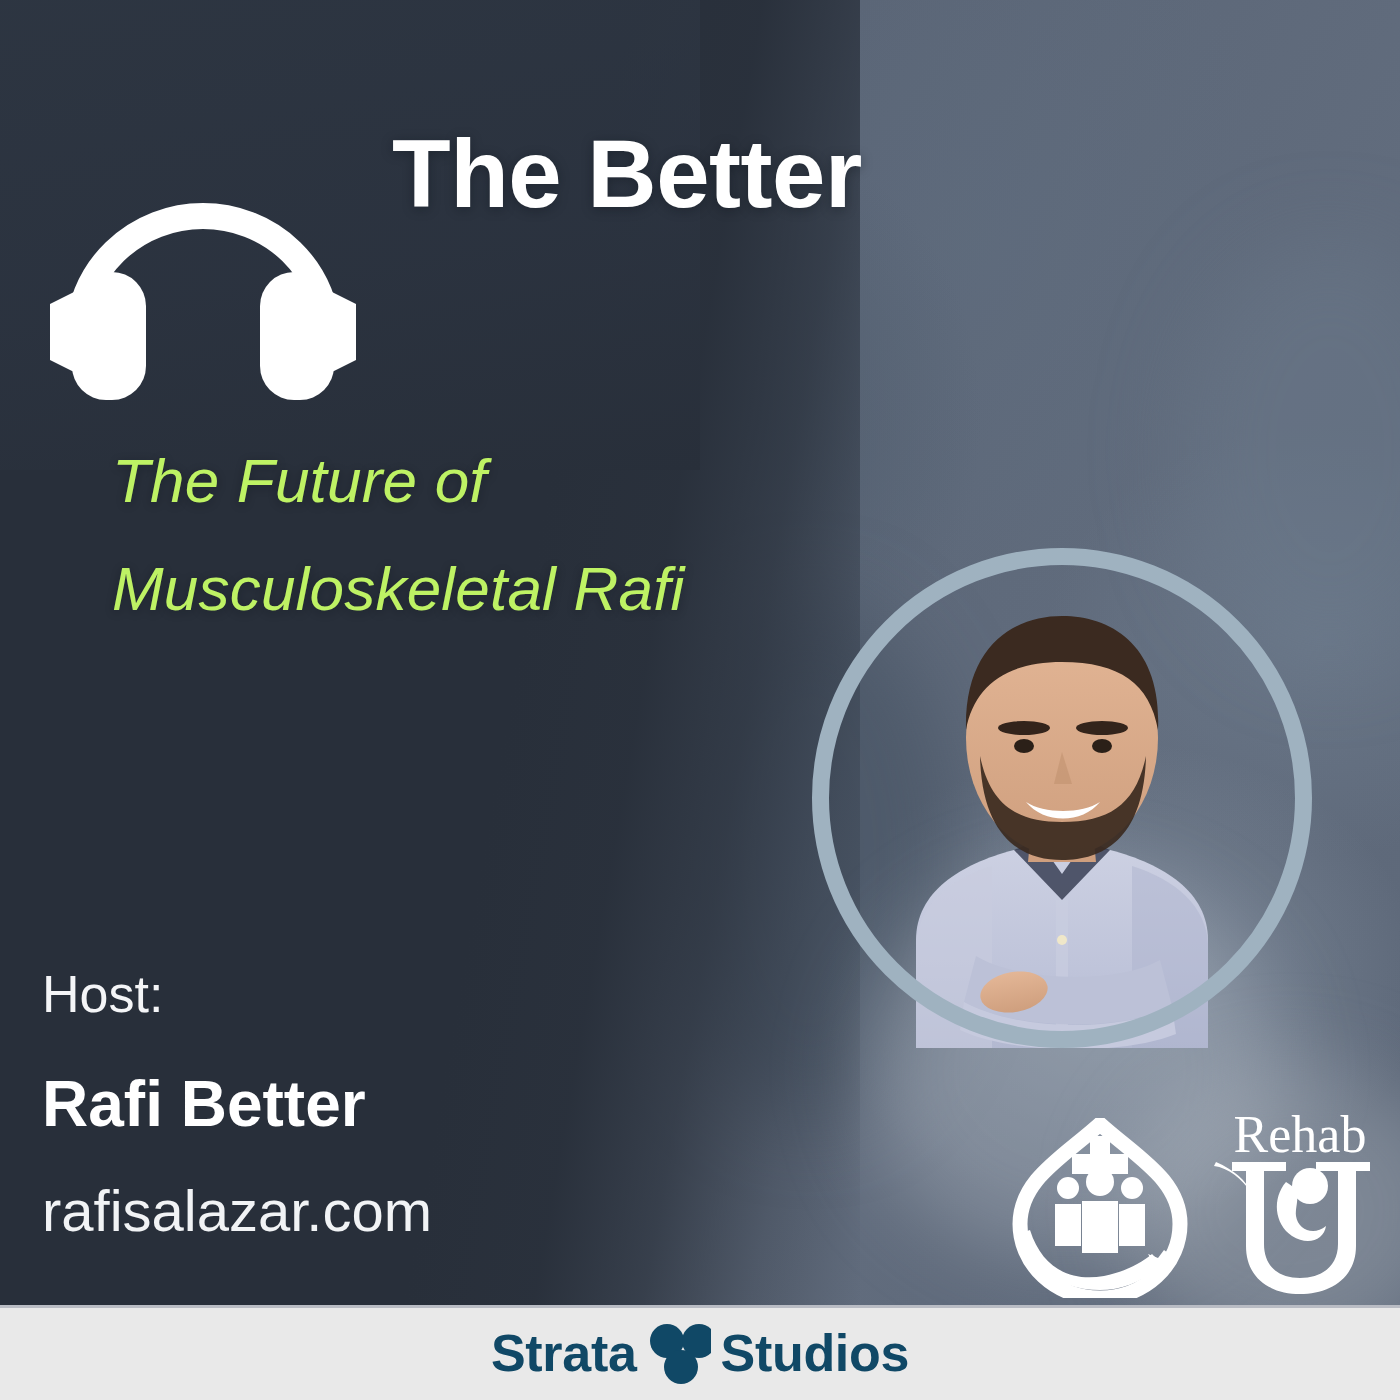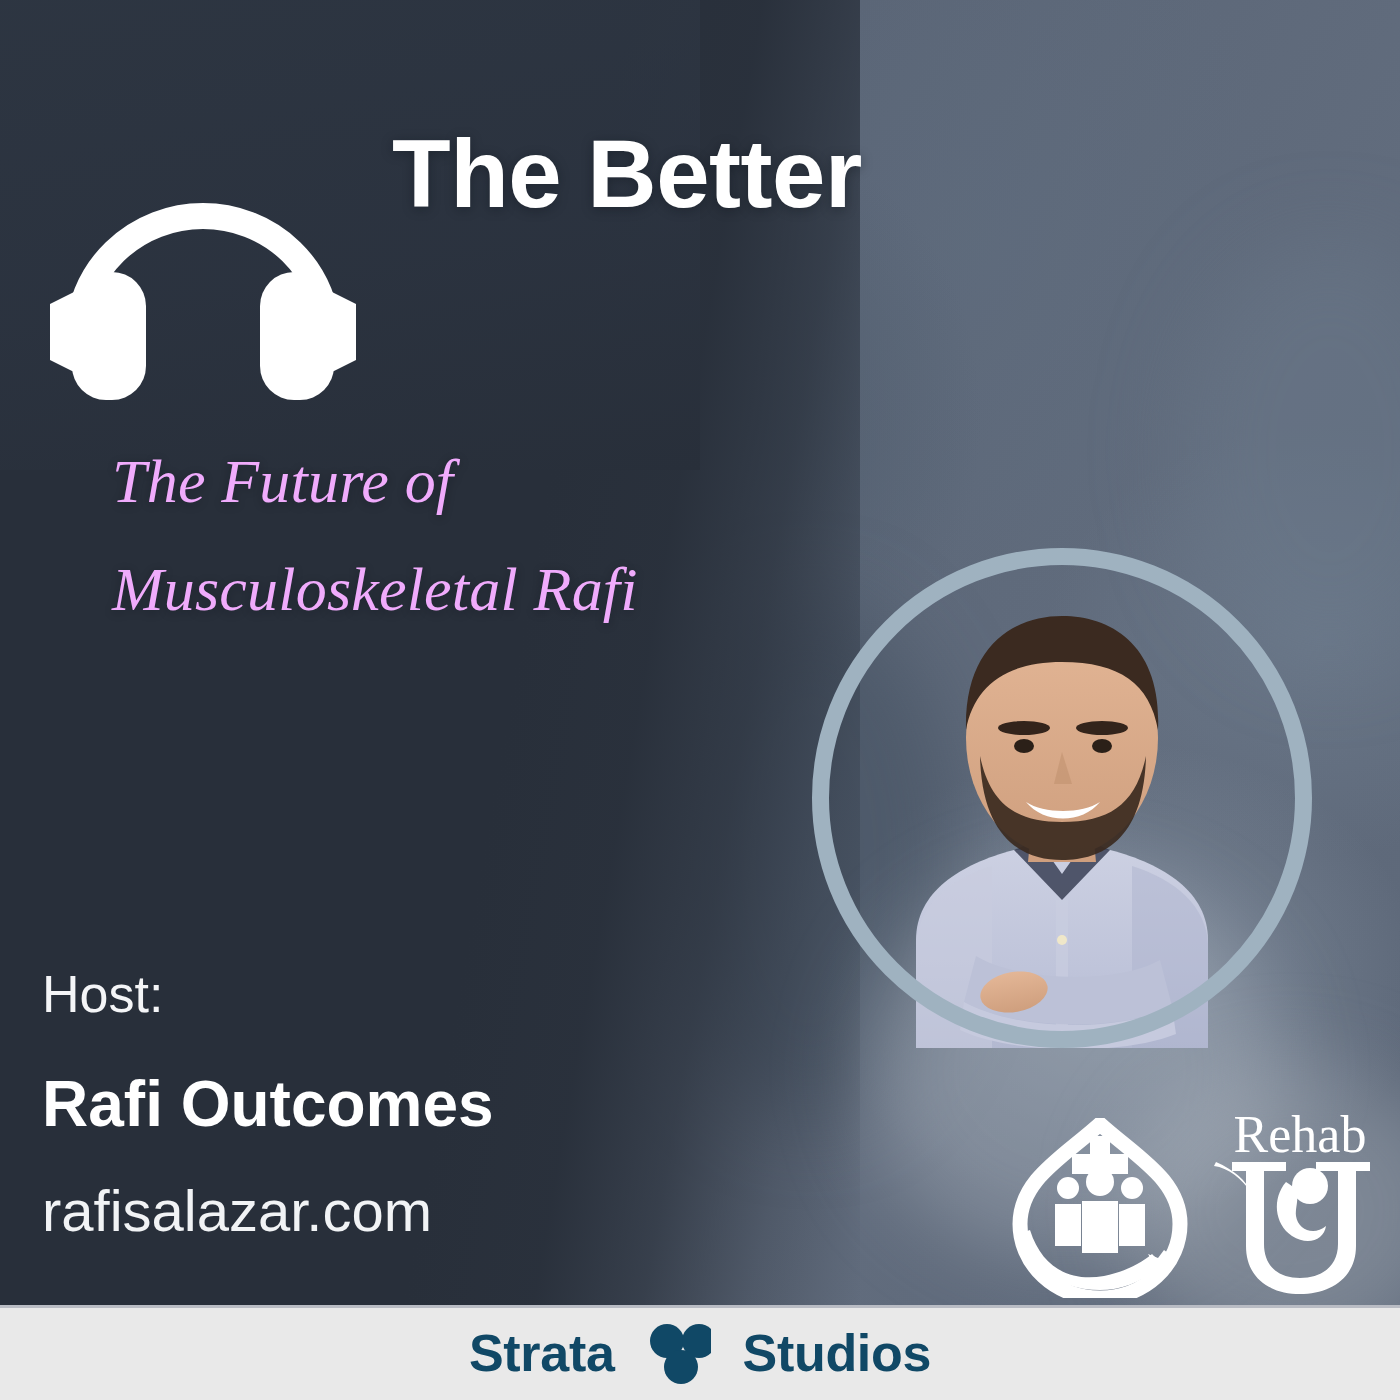--- a/index.html
+++ b/index.html
@@ -57,24 +57,23 @@
   .title-line {
     color:#ffffff; font-weight:700; font-size:96px; line-height:1.00;
     letter-spacing:-.5px; white-space:nowrap;
     text-shadow:0 2px 12px rgba(10,14,20,.35);
   }
   .title-line.second { margin-top:54px; }
 
   
   .subtitle-block { position:absolute; left:112px; top:450px; width:820px; }
   .subtitle-line {
-    color:#f0abfc; font-style:italic; font-weight:400; font-size:62px;
+    color:#bef264; font-style:italic; font-weight:400; font-size:62px;
     line-height:1.0; letter-spacing:.2px; white-space:nowrap;
     text-shadow:0 2px 10px rgba(10,14,20,.30);
-    font-family:Liberation Serif, serif;
   }
   .subtitle-line.second { margin-top:46px; }
 
   
   .host-block { position:absolute; left:42px; top:968px; }
   .host-label { color:#f4f5f7; font-weight:400; font-size:52px; line-height:1; }
   .host-name  { color:#ffffff; font-weight:700; font-size:64px; line-height:1; margin-top:52px; }
   .host-site  { color:#f1f3f5; font-weight:400; font-size:58px; line-height:1; margin-top:46px; }
 
   
@@ -88,21 +87,21 @@
     overflow:hidden;
   }
 
   
   .logo-health { position:absolute; left:1012px; top:1118px; width:176px; height:180px; }
   .logo-rehab  { position:absolute; left:1212px; top:1106px; width:176px; height:192px; }
 
   
   .bottom-bar {
     position:absolute; left:0; bottom:0; width:1400px; height:95px;
-    background:#e9e9e9; display:flex; align-items:center; justify-content:center; gap:32px;
+    background:#e9e9e9; display:flex; align-items:center; justify-content:center; gap:10px;
   }
   .bar-text { color:#104866; font-weight:700; font-size:52px; letter-spacing:-.3px; line-height:1; }
   .bar-logo { width:64px; height:62px; flex:0 0 auto; }
   .bar-hairline { position:absolute; left:0; top:0; width:1400px; height:3px; background:#b9bcc4; }
 </style>
 </head>
 <body>
 
 <div id="cover">
 
@@ -135,21 +134,21 @@
     <div class="title-line">The Better</div>
   </div>
 
   <div class="subtitle-block">
     <div class="subtitle-line">The Future of</div>
     <div class="subtitle-line second">Musculoskeletal Rafi</div>
   </div>
 
   <div class="host-block">
     <div class="host-label">Host:</div>
-    <div class="host-name">Rafi Outcomes</div>
+    <div class="host-name">Rafi Better</div>
     <div class="host-site">rafisalazar.com</div>
   </div>
 
   <div class="portrait-wrap">
     <div class="portrait-photo">
       <svg viewBox="0 0 396 460" width="396" height="460" aria-hidden="true">
         <defs>
           <clipPath id="headClip">
               <ellipse cx="198" cy="150" rx="96" ry="118"></ellipse>
             </clipPath>

